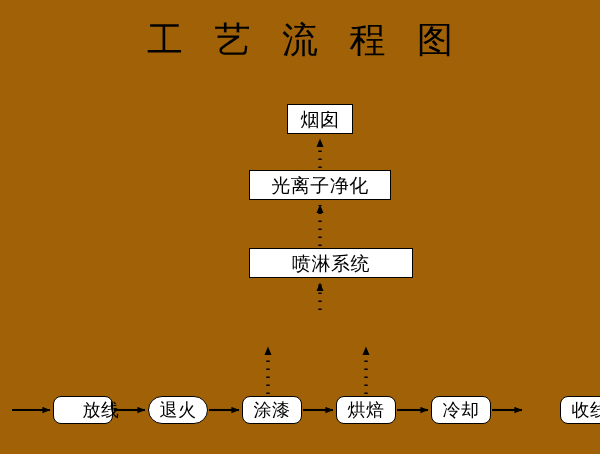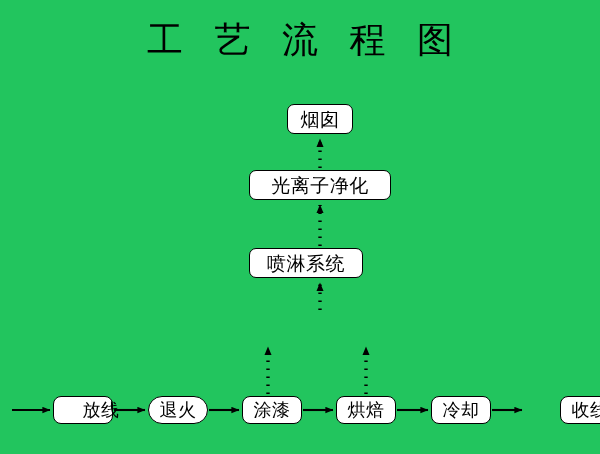--- a/index.html
+++ b/index.html
@@ -7,42 +7,42 @@
     padding: 0;
     background: #ffffff;
   }
   body {
     font-family: "DejaVu Sans", "Liberation Sans", sans-serif;
   }
   #canvas {
     position: relative;
     width: 600px;
     height: 454px;
-    background: #22c55e;
+    background: #a16207;
     overflow: hidden;
   }
   #title {
     position: absolute;
     left: 0;
     top: 18px;
     width: 600px;
     text-align: center;
     font-size: 36px;
     line-height: 44px;
     letter-spacing: 10px;
     text-indent: 10px;
     color: #000000;
     font-weight: 400;
     font-family: "DejaVu Sans", "Liberation Sans", sans-serif;
   }
   .node {
     position: absolute;
     box-sizing: border-box;
     border: 1.3px solid #000000;
-    border-radius: 7px;
+    border-radius: 0;
     background: #ffffff;
     color: #000000;
     display: flex;
     align-items: center;
     justify-content: center;
     font-size: 19px;
     line-height: 1;
     letter-spacing: 0.5px;
     white-space: nowrap;
     z-index: 3;
@@ -97,21 +97,21 @@
   </svg>
 
   <div class="node" style="left:287px; top:104px; width:66px; height:30px;">
     <span>烟囱</span>
   </div>
 
   <div class="node" style="left:249px; top:170px; width:142px; height:30px;">
     <span>光离子净化</span>
   </div>
 
-  <div class="node" style="left:249px; top:248px; width:114px; height:30px;align-items:center;">
+  <div class="node" style="left:249px; top:248px; width:164px; height:30px;align-items:center;">
     <span>喷淋系统</span>
   </div>
 
 
   <div class="node small" style="left:53px; top:396px; width:60px; height:28px;padding-left:36px;">
     <span>放线</span>
   </div>
 
   <div class="node small" style="left:148px; top:396px; width:60px; height:28px;border-radius:14px;">
     <span>退火</span>

